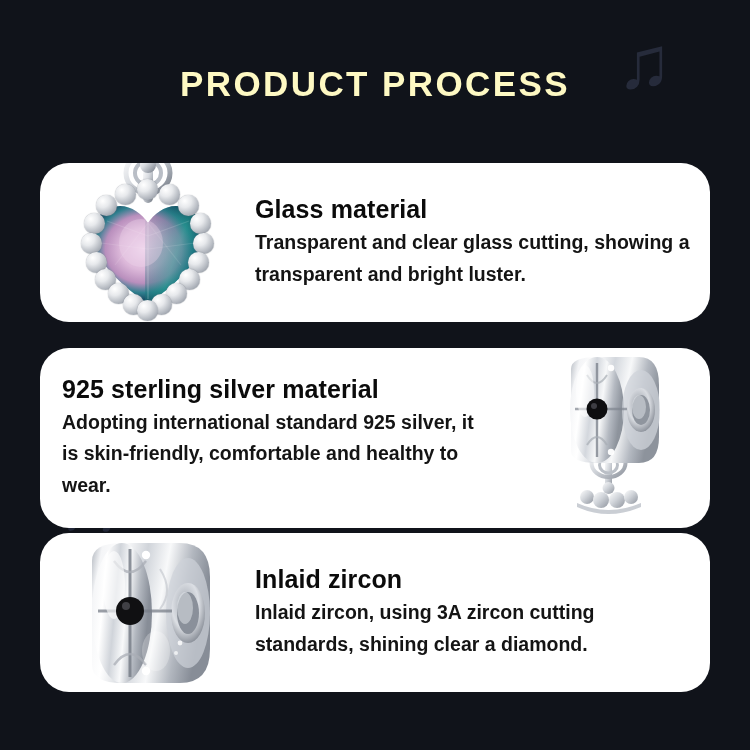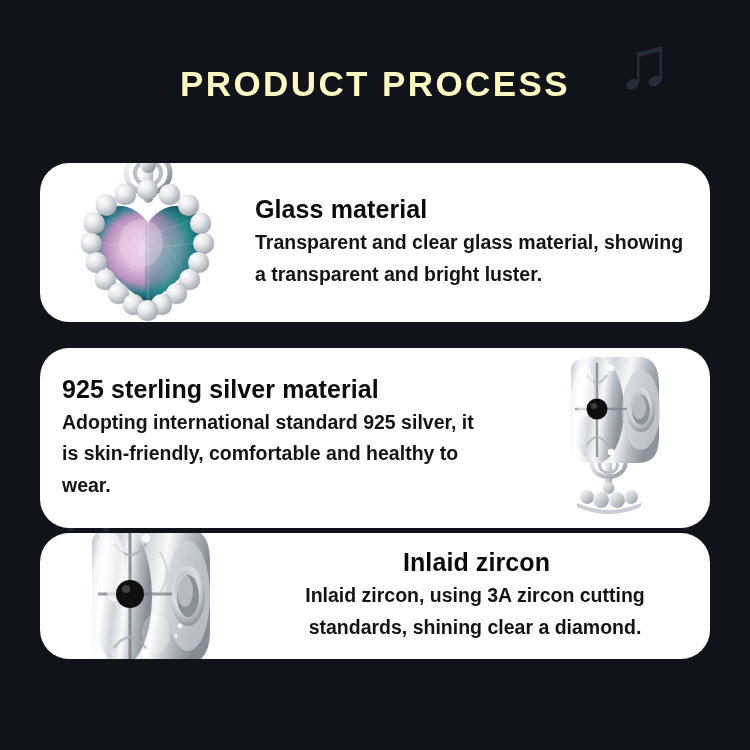--- a/index.html
+++ b/index.html
@@ -39,21 +39,21 @@
     position:absolute;
     left:40px;
     width:670px;
     background:#ffffff;
     display:flex;
     align-items:center;
     border-radius:29px;
   }
   #panel-1 { top:163px; height:159px; }
   #panel-2 { top:348px; height:180px; }
-  #panel-3 { top:533px; height:126px;text-align:center; }
+  #panel-3 { top:533px; height:159px; }
 
   .panel.media-right { flex-direction:row-reverse; }
 
   
   .media {
     position:relative;
     width:215px;
     flex:0 0 215px;
     height:100%;
     display:flex;
@@ -187,21 +187,21 @@
         <div class="bead" style="left:81px;  top:92px;"></div>
         <div class="bead" style="left:38px;  top:103px;"></div>
         <div class="bead" style="left:66px;  top:103px;"></div>
         <div class="bead" style="left:52px;  top:109px;"></div>
       </div>
     </div>
   </div>
 
   <div class="copy">
     <div class="heading">Glass material</div>
-    <div class="body">Transparent and clear glass material, showing a transparent and bright luster.</div>
+    <div class="body">Transparent and clear glass cutting, showing a transparent and bright luster.</div>
   </div>
 </div>
 
 <div class="panel media-right" id="panel-2">
   <div class="media">
     <svg class="charm charm-sm" viewBox="0 0 150 175">
       <defs>
         <linearGradient id="bodyg2" x1="0" y1="0" x2="1" y2="0.25">
           <stop offset="0%" stop-color="#b8bdc4"></stop>
           <stop offset="10%" stop-color="#f3f4f6"></stop>

